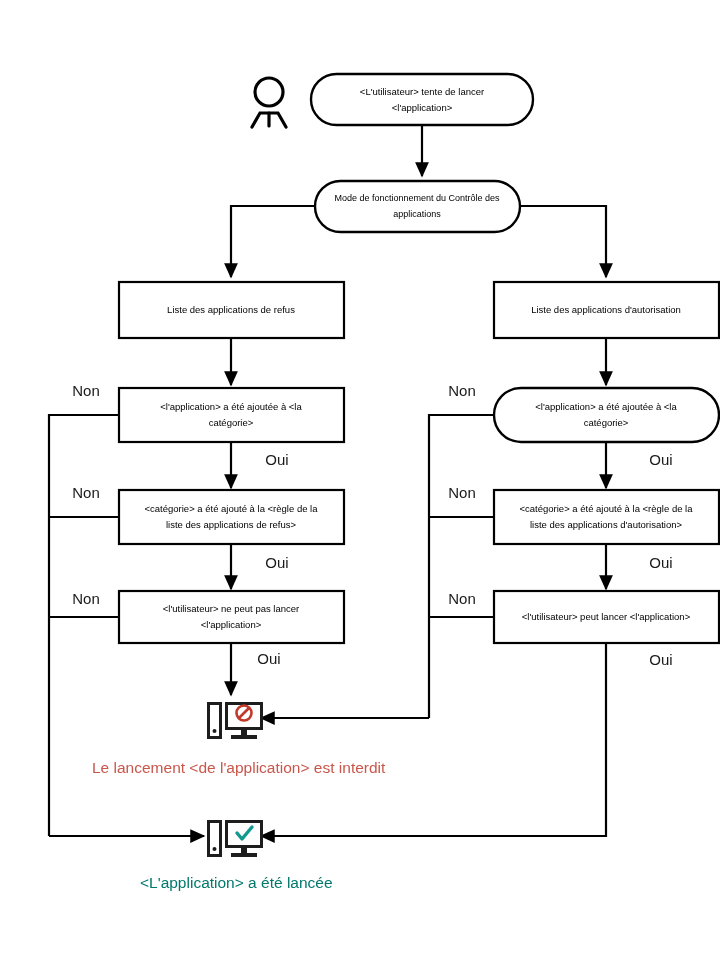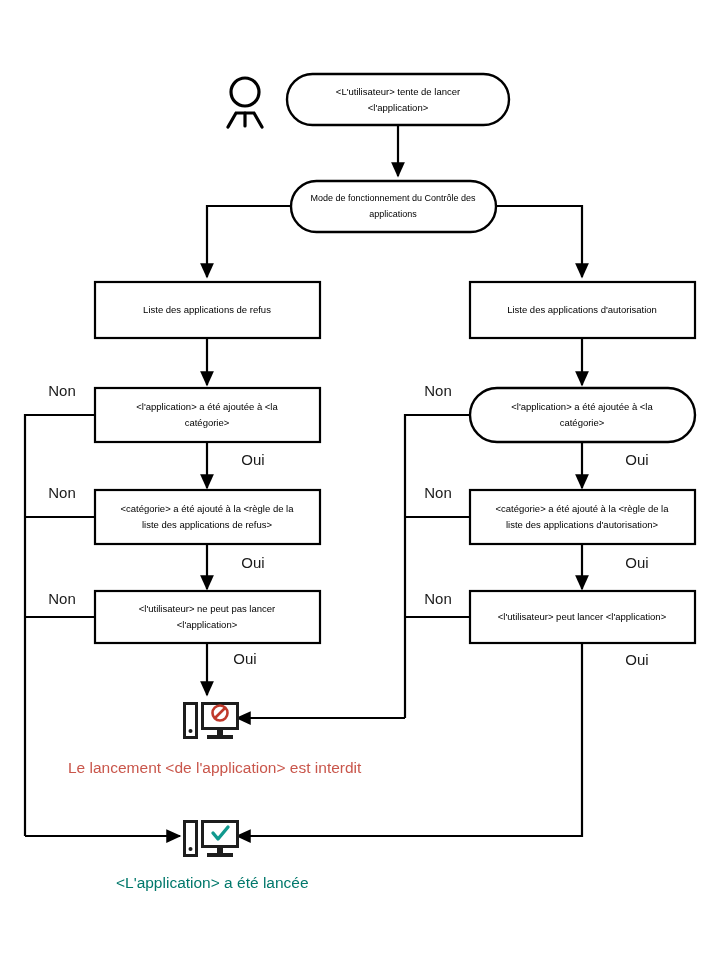--- a/index.html
+++ b/index.html
@@ -10,20 +10,21 @@
   body {
     width: 720px;
     height: 960px;
     font-family: "Liberation Sans", sans-serif;
     overflow: hidden;
   }
   #diagram-root {
     position: relative;
     width: 614px;
     height: 960px;
+    padding-left: 24px;
   }
   svg#flowchart {
     display: block;
     width: 720px;
     height: 960px;
   }
   .node-shape {
     fill: #ffffff;
     stroke: #000000;
     stroke-width: 2.2;

